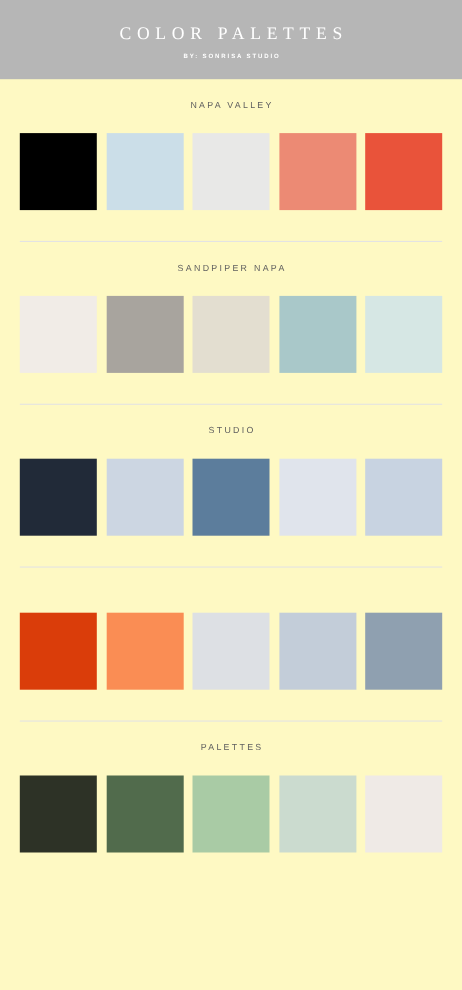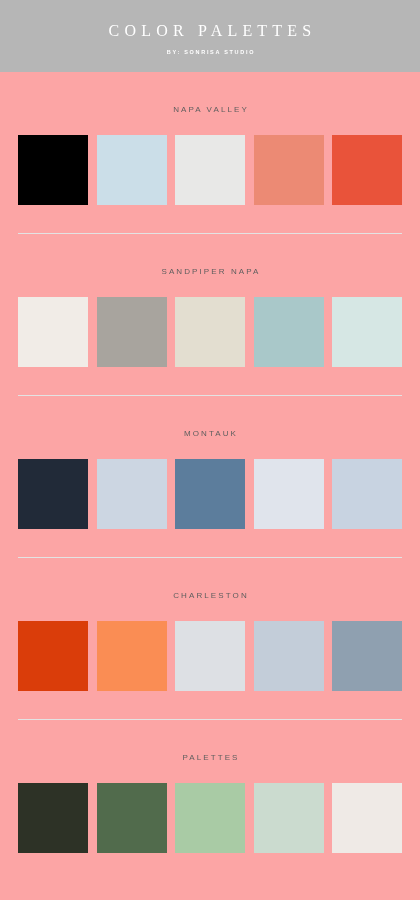--- a/index.html
+++ b/index.html
@@ -10,21 +10,21 @@
     width: 420px;
     height: 900px;
     background: #ffffff;
     font-family: "Liberation Sans", sans-serif;
     overflow: hidden;
   }
   .page {
     position: relative;
     width: 420px;
     height: 900px;
-    background: #fca5a5;
+    background: #fef9c3;
   }
 
   
   .header {
     height: 72px;
     background: #b6b6b6;
     display: flex;
     flex-direction: column;
     align-items: center;
     justify-content: center;
@@ -50,21 +50,21 @@
     text-indent: 2px;
     line-height: 1;
   }
 
   
   .palettes {
     padding: 0;
   }
   .palette {
     position: relative;
-    padding-top: 34px;
+    padding-top: 20px;
   }
   .palette-title {
     text-align: center;
     color: #5e5e5e;
     font-family: "Liberation Sans", sans-serif;
     font-size: 8px;
     letter-spacing: 2.1px;
     font-weight: 400;
     text-indent: 2px;
     line-height: 1;
@@ -113,32 +113,31 @@
         <div class="swatch-row">
           <div class="swatch" style="background: rgb(241, 236, 231);"></div>
           <div class="swatch" style="background: rgb(168, 164, 158);"></div>
           <div class="swatch" style="background: rgb(227, 222, 208);"></div>
           <div class="swatch" style="background: rgb(169, 200, 201);"></div>
           <div class="swatch" style="background: rgb(214, 231, 228);"></div>
         </div>
         <div class="divider" style="background: rgb(227, 227, 227);"></div>
       </div>
       <div class="palette">
-        <div class="palette-title">MONTAUK</div>
+        <div class="palette-title">STUDIO</div>
         <div class="swatch-row">
           <div class="swatch" style="background: rgb(33, 42, 56);"></div>
           <div class="swatch" style="background: rgb(204, 214, 226);"></div>
           <div class="swatch" style="background: rgb(92, 125, 156);"></div>
           <div class="swatch" style="background: rgb(224, 228, 236);"></div>
           <div class="swatch" style="background: rgb(200, 211, 225);"></div>
         </div>
         <div class="divider" style="background: rgb(227, 227, 227);"></div>
       </div>
       <div class="palette">
-        <div class="palette-title">CHARLESTON</div>
         <div class="swatch-row">
           <div class="swatch" style="background: rgb(218, 61, 10);"></div>
           <div class="swatch" style="background: rgb(250, 141, 84);"></div>
           <div class="swatch" style="background: rgb(221, 224, 228);"></div>
           <div class="swatch" style="background: rgb(195, 205, 217);"></div>
           <div class="swatch" style="background: rgb(143, 160, 176);"></div>
         </div>
         <div class="divider" style="background: rgb(227, 227, 227);"></div>
       </div>
       <div class="palette">

